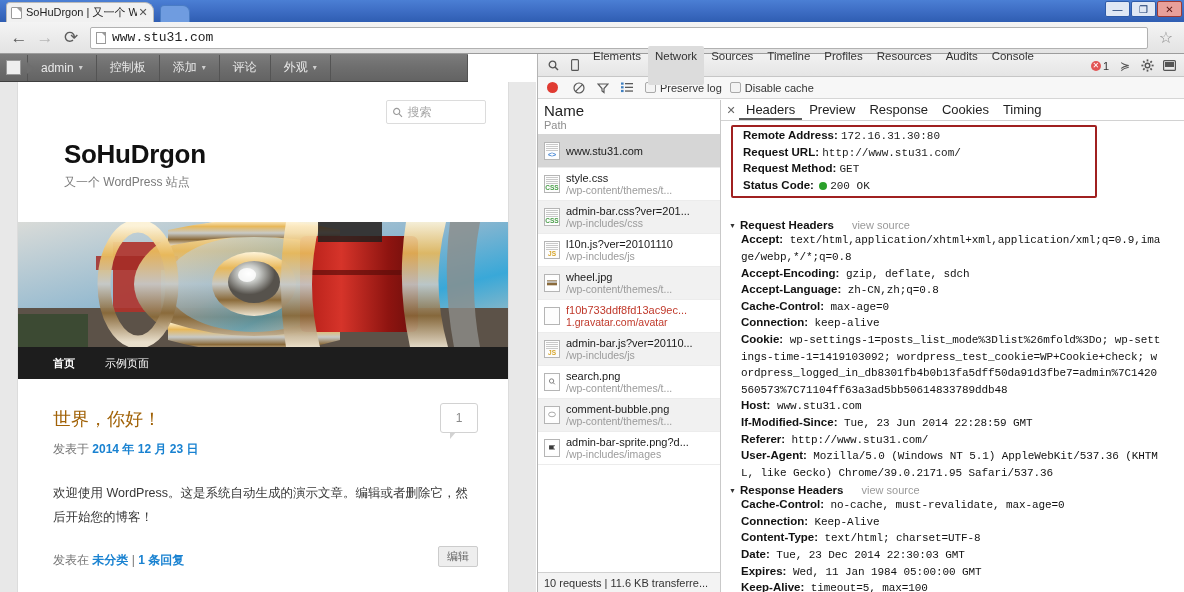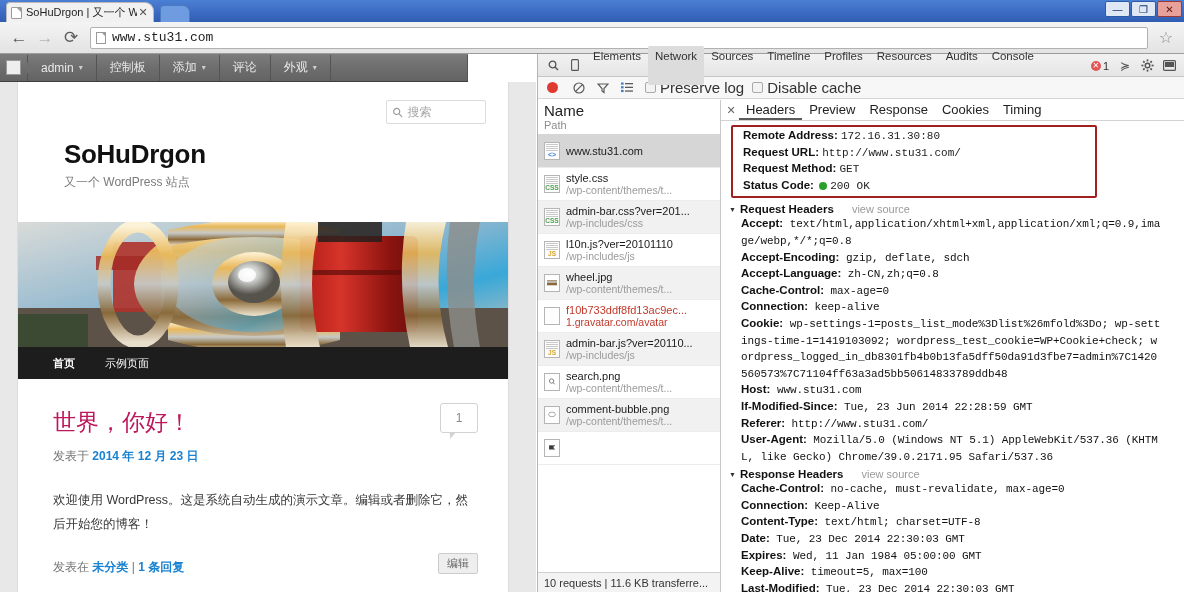--- a/index.html
+++ b/index.html
@@ -148,21 +148,21 @@
   .navbar-site {
     width: 490px; height: 32px; background: #1d1d1d;
     display: flex; align-items: center; padding-left: 35px; gap: 30px;
   }
   .navbar-site a { color: #fff; font-size: 11px; text-decoration: none; font-weight: bold; }
   .navbar-site a.sub { font-weight: normal; }
 
   .post { padding: 28px 35px 0 35px; position: relative; }
   .post h2 {
     margin: 0; font-family: "Liberation Serif", serif;
-    font-size: 23px; color: #be185d; font-weight: normal;
+    font-size: 18px; color: #a16207; font-weight: normal;
   }
   .post .meta { margin-top: 10px; font-size: 12px; color: #757575; }
   .post .meta .date { color: #1982d1; font-weight: bold; }
   .post p {
     margin: 24px 0 0 0; font-size: 12.5px; color: #373737; line-height: 1.9;
   }
   .post .footer-meta { margin-top: 22px; font-size: 12px; color: #757575; }
   .post .footer-meta a { color: #1982d1; font-weight: bold; text-decoration: none; }
   .bubble {
     position: absolute; right: 30px; top: 24px; width: 38px; height: 30px;
@@ -224,21 +224,21 @@
     width: 10px; height: 10px; border-radius: 50%; background: #e25555;
     color: #fff; font-size: 8px; line-height: 10px; text-align: center; margin-right: 2px;
   }
 
   .dt-toolbar {
     height: 22px; background: #f7f7f7; border-bottom: 1px solid #d6d6d6;
     display: flex; align-items: center; padding-left: 6px; gap: 4px;
   }
   .rec-dot { width: 11px; height: 11px; border-radius: 50%; background: #e03b32; margin: 0 7px 0 3px; cursor:pointer;}
   .tb-ico { width: 20px; height: 18px; display:flex; align-items:center; justify-content:center; color:#5a5a5a; font-size:13px; cursor:pointer;}
-  .tb-check { display: flex; align-items: center; margin-left: 4px; color: #333; font-size: 15px; cursor: pointer;}
+  .tb-check { display: flex; align-items: center; margin-left: 4px; color: #333; font-size: 11px; cursor: pointer;}
   .tb-check .box {
     width: 11px; height: 11px; border: 1px solid #a9a9a9; background: #f3f3f3;
     border-radius: 2px; margin-right: 4px;
   }
 
   .dt-body { position: absolute; top: 46px; left: 0; right: 0; bottom: 0; display: flex; }
   .netlist {
     width: 183px; border-right: 1px solid #c9c9c9; position: relative;
     background: #fff; display: flex; flex-direction: column;
   }
@@ -285,21 +285,21 @@
   .nd-tabs {
     height: 21px; border-bottom: 1px solid #d2d2d2;
     display: flex; align-items: center; background: #fff; padding-left: 2px;
   }
   .nd-close { width: 16px; text-align: center; color: #666; font-size: 11px; cursor:pointer;}
   .nd-tab { padding: 0 7px; height: 20px; line-height: 20px; font-size: 13px; color: #222; cursor:pointer;}
   .nd-tab.active { border-bottom: 2px solid #5b5b5b; font-weight: normal; }
   .hdr-scroll { position: absolute; top: 21px; left: 0; right: 0; bottom: 0; overflow: hidden; padding: 2px 0 0 8px; }
   .redbox {
     border: 2px solid #a02020; border-radius: 2px; padding: 1px 4px 2px 10px;
-    margin: 2px 3px 2px 2px; display: inline-block; min-width: 366px;
+    margin: 2px 3px 18px 2px; display: inline-block; min-width: 366px;
   }
   .kv { font-size: 11.5px; color: #111; line-height: 15.6px; white-space: nowrap; }
   .kv .k { font-weight: bold; color: #111; }
   .kv .v { font-family: "Liberation Mono", monospace; font-size: 11px; color: #222; }
   .status-dot {
     display: inline-block; width: 8px; height: 8px; border-radius: 50%;
     background: #2aa02a; margin: 0 3px -1px 2px;
   }
   .sect-title {
     font-size: 11.5px; font-weight: bold; color: #111; margin: 3px 0 1px 0;
@@ -670,20 +670,24 @@
           </div>
 
           <div class="netrow">
             <span class="fico img">
               <svg class="thumb" viewBox="0 0 12 14">
                   <rect width="12" height="14" fill="#fff"></rect>
                   <rect x="2.5" y="4" width="7" height="5" fill="#3a3a3a"></rect>
                   <rect x="8" y="5" width="2" height="3" fill="#fff"></rect>
                 </svg>
             </span>
+            <span class="nrtext">
+              <span class="nrname">admin-bar-sprite.png?d...</span>
+              <span class="nrpath">/wp-includes/images</span>
+            </span>
           </div>
 
         </div>
         <div class="netlist-foot">10 requests  |  11.6 KB transferre...</div>
       </div>
 
       <div class="netdetail">
         <div class="nd-tabs">
           <span class="nd-close">✕</span>
           <span class="nd-tab active">Headers</span>

